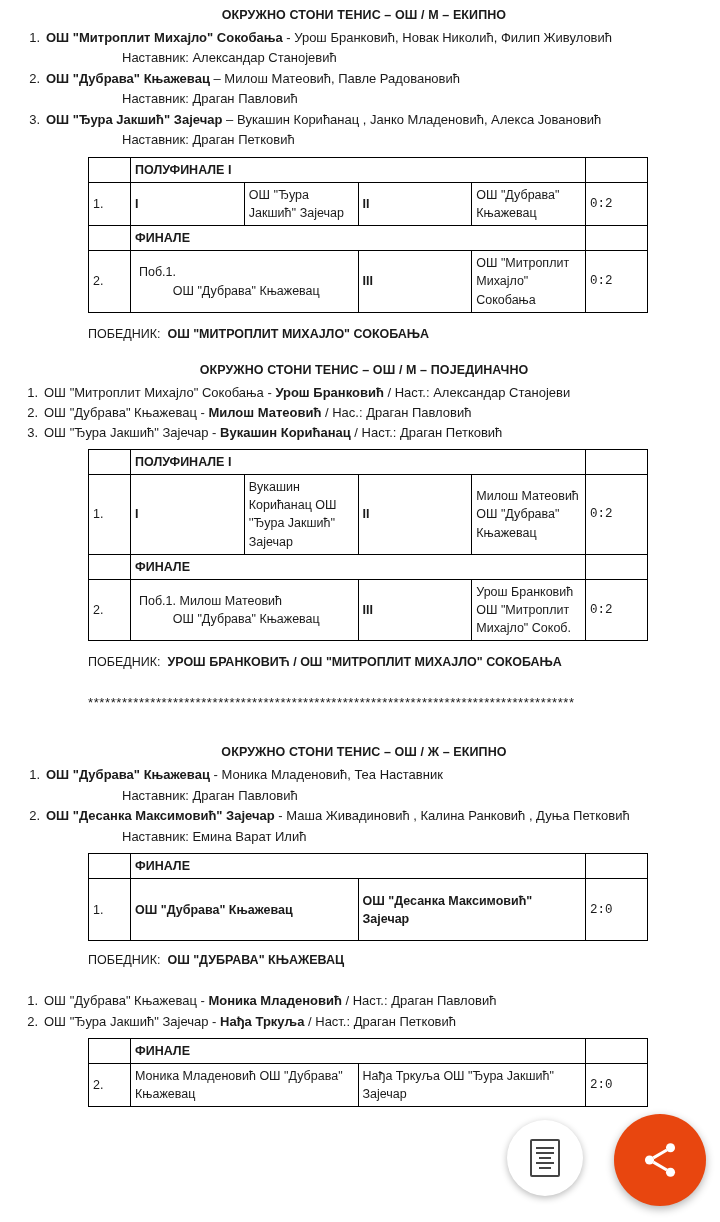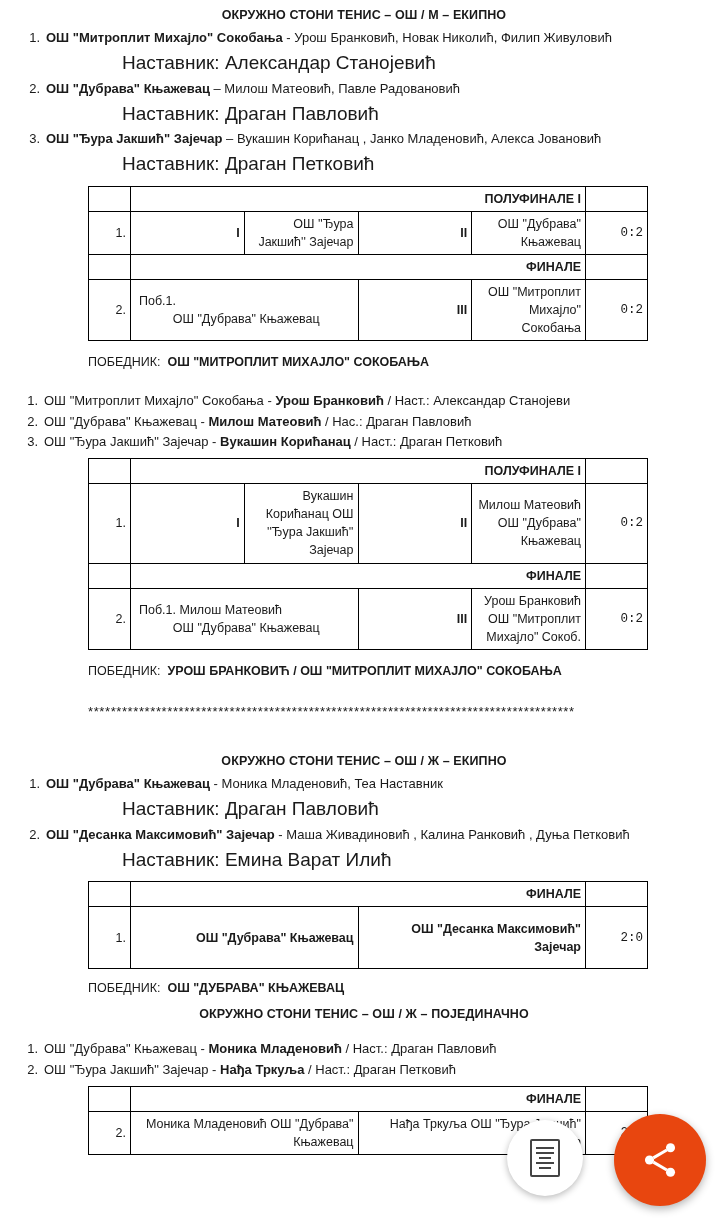--- a/index.html
+++ b/index.html
@@ -41,33 +41,33 @@
     text-align: right;
     padding-right: 6px;
   }
   .entry .txt {
     flex: 1 1 auto;
   }
   .entry .txt b { font-weight: bold; }
   .coach {
     margin-left: 100px;
     line-height: 1.6;
-    font-size: 19px;
+    font-size: 13px;
   }
 
   table.bracket {
     border-collapse: collapse;
     width: 560px;
     margin: 6px 0 0 66px;
     table-layout: fixed;
   }
   table.bracket td {
     border: 1px solid #000;
     font-size: 12.5px;
-    text-align: right;
+    text-align: left;
     vertical-align: middle;
     padding: 3px 4px;
     line-height: 1.45;
   }
   td.hdr {
     font-weight: bold;
     padding: 2px 0;
   }
   td.idx {
     width: 42px;
@@ -211,20 +211,21 @@
   </tbody>
     </table>
 
   <div class="winner">
     <span class="lbl">ПОБЕДНИК:</span>
     &nbsp;<span>ОШ "МИТРОПЛИТ МИХАЈЛО" СОКОБАЊА</span>
   </div>
 
   <div class="gap-md"></div>
 
+  <div class="section-title">ОКРУЖНО СТОНИ ТЕНИС – ОШ / М – ПОЈЕДИНАЧНО</div>
 
   <div class="entry" style="margin-left:-2px">
     <span class="num">1.</span>
     <span class="txt"><span>ОШ "Митроплит Михајло" Сокобања  - </span><b>Урош Бранковић</b><span> / Наст.: Александар Станојеви</span></span>
   </div>
   <div class="entry" style="margin-left:-2px">
     <span class="num">2.</span>
     <span class="txt"><span>ОШ "Дубрава" Књажевац - </span><b>Милош Матеовић</b><span> / Нас.: Драган Павловић</span></span>
   </div>
   <div class="entry" style="margin-left:-2px">
@@ -319,21 +320,20 @@
   </tbody>
     </table>
 
   <div class="winner" style="margin-top:12px;">
     <span class="lbl">ПОБЕДНИК:</span>
     &nbsp;<span>ОШ "ДУБРАВА" КЊАЖЕВАЦ</span>
   </div>
 
   <div class="gap-sm"></div>
 
-  <div class="section-title">ОКРУЖНО СТОНИ ТЕНИС – ОШ / Ж – ПОЈЕДИНАЧНО</div>
 
   <div class="gap-sm"></div>
 
   <div class="entry" style="margin-left:-2px">
     <span class="num">1.</span>
     <span class="txt"><span>ОШ "Дубрава" Књажевац - </span><b>Моника Младеновић</b><span> / Наст.: Драган Павловић</span></span>
   </div>
   <div class="entry" style="margin-left:-2px">
     <span class="num">2.</span>
     <span class="txt"><span>ОШ "Ђура Јакшић" Зајечар - </span><b>Нађа Тркуља</b><span> / Наст.: Драган Петковић</span></span>

